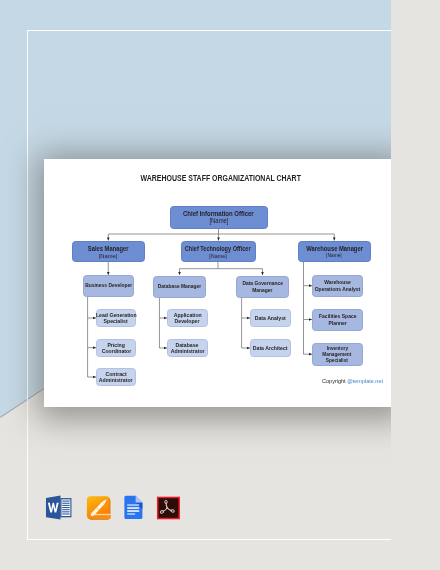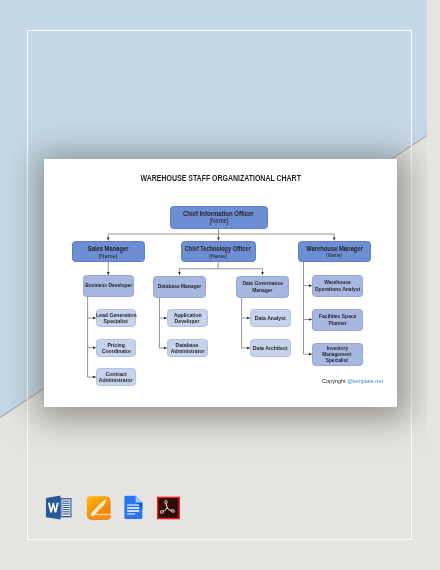--- a/index.html
+++ b/index.html
@@ -1,20 +1,20 @@
 <!DOCTYPE html>
 <html><head>
 <meta charset="utf-8">
 <title>Warehouse Staff Organizational Chart Template</title>
 <style>
   html,body{margin:0;padding:0;}
   body{width:440px;height:570px;overflow:hidden;background:#e5e4e0;
        font-family:"Liberation Sans",sans-serif;position:relative;
        -webkit-font-smoothing:antialiased;}
-  .stage{position:absolute;left:0;top:0;width:391px;height:570px;overflow:hidden;padding-left:36px;}
+  .stage{position:absolute;left:0;top:0;width:391px;height:570px;overflow:hidden;}
   .bg-grey{position:absolute;left:0;top:0;width:440px;height:570px;background:#e5e4e0;}
   .bg-blue{position:absolute;left:0;top:0;width:440px;height:440px;background:#c4d8e5;
            clip-path:polygon(0 0,440px 0,440px 127px,0 417.4px);}
   .bg-edge{position:absolute;left:0px;top:417.4px;width:530px;height:0.85px;
            background:#9aa0a3;transform:rotate(-33.45deg);transform-origin:0 0;}
   .bg-edge-clip{position:absolute;left:0;top:0;width:440px;height:440px;overflow:hidden;}
   .frame{position:absolute;left:27px;top:30px;width:385px;height:510px;
          border:1.5px solid #ffffff;box-sizing:border-box;}
   .doc{position:absolute;left:44px;top:159px;width:353px;height:248px;background:#fff;}
   .doc-shadow{position:absolute;left:44px;top:159px;width:353px;height:248px;

